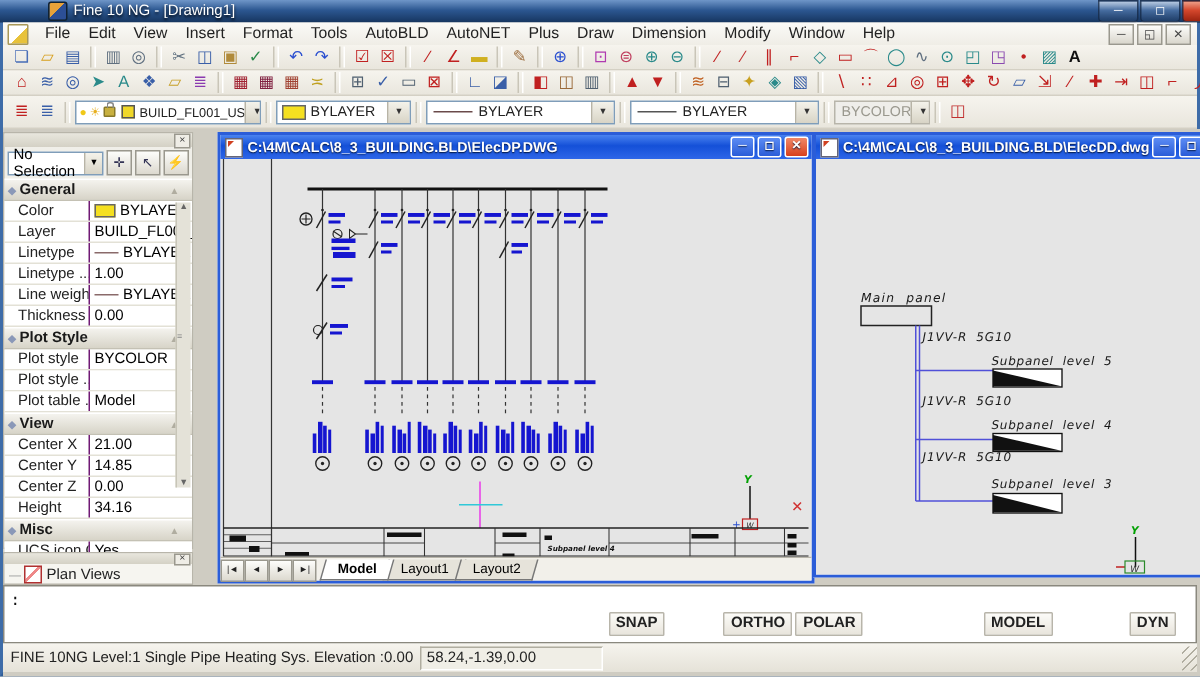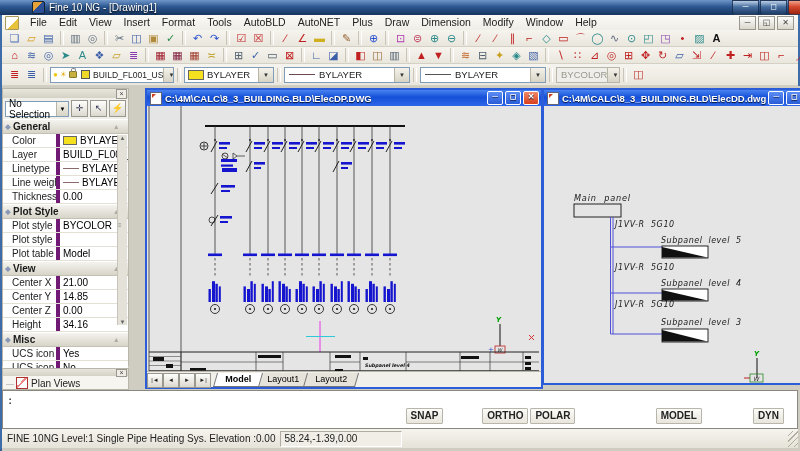--- a/index.html
+++ b/index.html
@@ -53,21 +53,21 @@
   .pclose{width:9px;height:8px;margin-right:1px;border:1px solid #9a988e;background:#efede6;font-size:7px;line-height:7px;text-align:center;color:#444;}
   .selrow{display:flex;align-items:center;padding:2px 2px;}
   .selcombo{flex:1;display:flex;align-items:center;height:16px;background:#fff;border:1px solid #7f9db9;font-size:10px;padding-left:3px;box-sizing:border-box;}
   .pbtn{width:15px;height:15px;margin-left:2px;border:1px solid #9a988e;background:linear-gradient(180deg,#fdfdfb,#dcd9cf);
     font-size:9px;line-height:14px;text-align:center;color:#335;}
   .psec{height:13px;background:linear-gradient(180deg,#f4f3ee,#d7d4c8);border-top:1px solid #fff;border-bottom:1px solid #c4c1b4;
     display:flex;align-items:center;font-weight:bold;color:#1a1a1a;}
   .psec .cat{width:10px;text-align:center;color:#8a98b8;font-size:7px;}
   .psec .pin{margin-left:auto;margin-right:10px;color:#b0ada0;font-size:7px;}
   .prow{display:flex;height:13px;line-height:13px;border-bottom:1px solid #e3e1d6;background:#fff;}
-  .prow .pl{width:57px;padding-left:9px;color:#222;border-right:4px solid #701a75;overflow:hidden;white-space:nowrap;box-sizing:border-box;}
+  .prow .pl{width:57px;padding-left:9px;color:#222;border-right:1px solid #701a75;overflow:hidden;white-space:nowrap;box-sizing:border-box;}
   .prow .pv{flex:1;padding-left:3px;overflow:hidden;white-space:nowrap;display:flex;align-items:center;}
   .pv .sw2{width:12px;height:7px;background:#f5e020;border:1px solid #666;margin-right:3px;flex:0 0 auto;}
   .pv .ln2{width:16px;height:1px;background:#8a6a6a;margin-right:3px;flex:0 0 auto;}
   .pscroll{position:absolute;right:1px;top:46px;bottom:40px;width:9px;background:#e4e2d8;border-left:1px solid #c8c5b8;
     display:flex;flex-direction:column;align-items:center;font-size:6px;color:#666;}
   .pscroll .grip{margin:auto;}
   
   .planviews{position:absolute;left:0;top:282px;width:127px;height:22px;background:#f6f5f0;border:1px solid #b8b5aa;box-sizing:border-box;}
   .pvhead{height:7px;background:linear-gradient(180deg,#e8e6dd,#d4d1c5);display:flex;justify-content:flex-end;}
   .pvrow{display:flex;align-items:center;height:14px;font-size:10px;color:#222;}
@@ -314,20 +314,26 @@
             <span class="pl">Layer</span>
             <span class="pv">
               <span>BUILD_FL001_</span>
             </span>
           </div>
           <div class="prow">
             <span class="pl">Linetype</span>
             <span class="pv">
               <span class="ln2"></span>
               <span>BYLAYER</span>
+            </span>
+          </div>
+          <div class="prow">
+            <span class="pl">Linetype ...</span>
+            <span class="pv">
+              <span>1.00</span>
             </span>
           </div>
           <div class="prow">
             <span class="pl">Line weight</span>
             <span class="pv">
               <span class="ln2"></span>
               <span>BYLAYER</span>
             </span>
           </div>
           <div class="prow">

